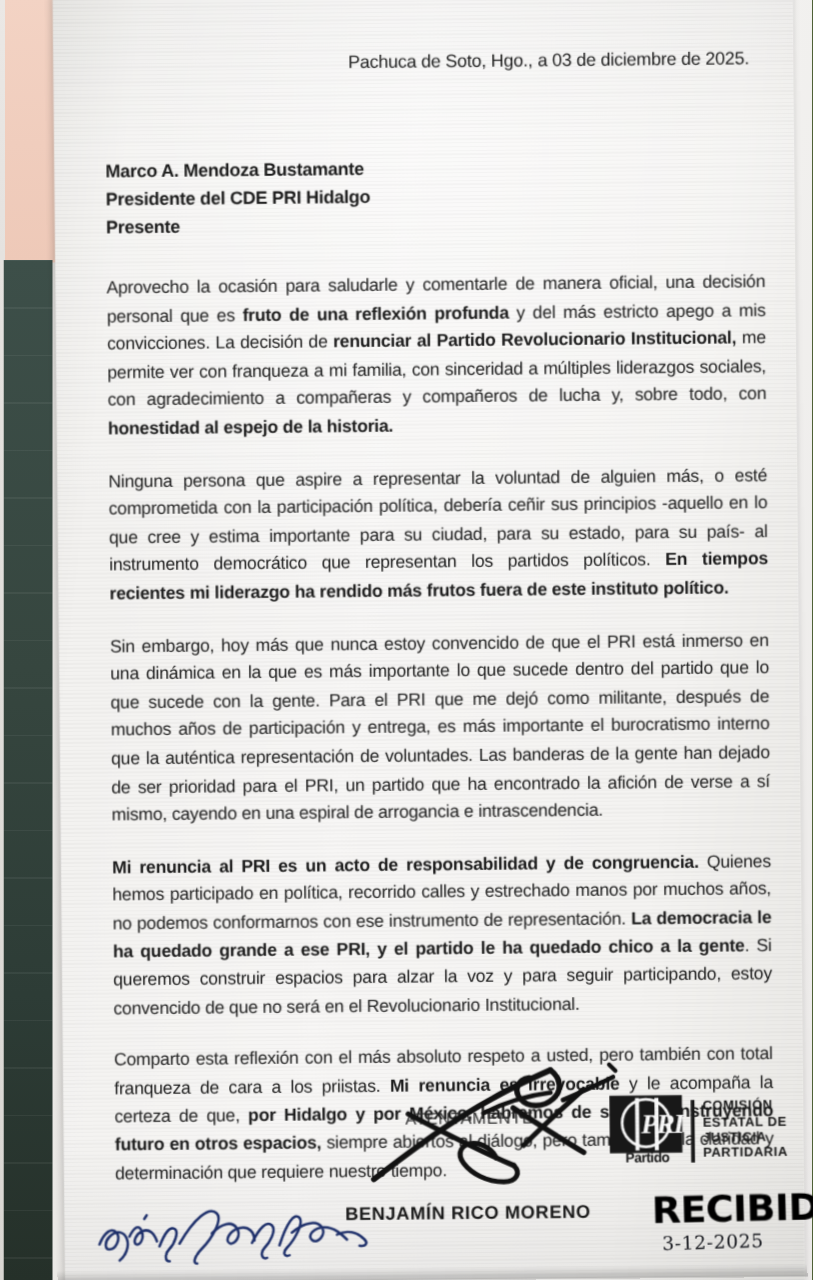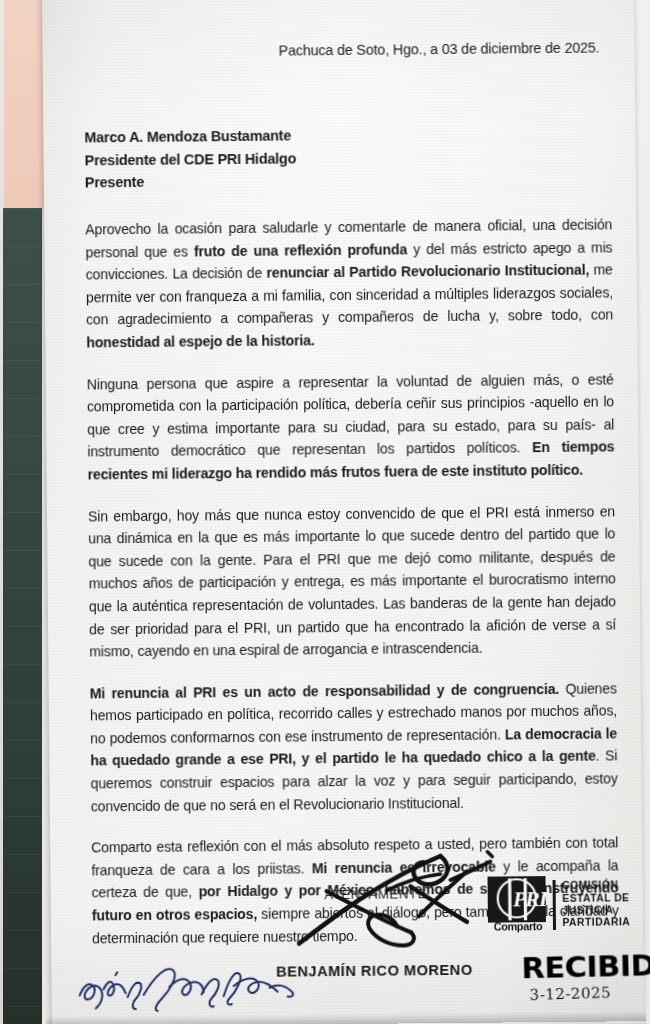--- a/index.html
+++ b/index.html
@@ -338,21 +338,21 @@
 
       <div class="seal">
         <div class="pri-logo">
           <div class="pri-mark"></div>
           <svg class="pri-stripes" viewBox="0 0 58 46" xmlns="http://www.w3.org/2000/svg">
             <circle cx="29" cy="22" r="19" fill="none" stroke="#f2f2f2" stroke-width="2.2"></circle>
             <rect x="20.5" y="2" width="3.2" height="42" fill="#f2f2f2"></rect>
             <rect x="36" y="2" width="3.2" height="42" fill="#f2f2f2"></rect>
           </svg>
           <div class="pri-letters">PRI</div>
-          <div class="pri-hidalgo">Comparto</div>
+          <div class="pri-hidalgo">Partido</div>
         </div>
         <div class="seal-divider"></div>
         <div class="seal-text">
           <div>COMISIÓN</div>
           <div>ESTATAL DE</div>
           <div>JUSTICIA</div>
           <div>PARTIDARIA</div>
         </div>
       </div>
 

